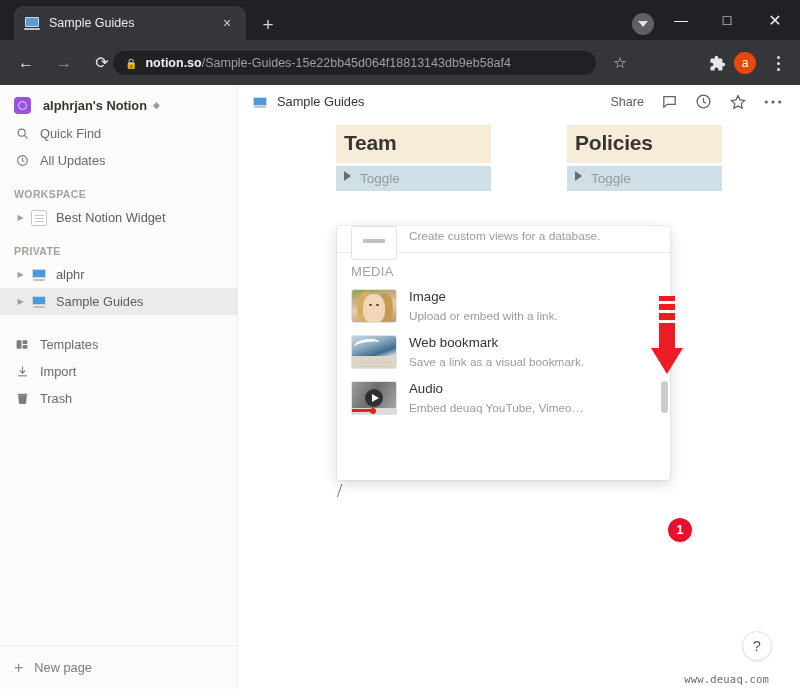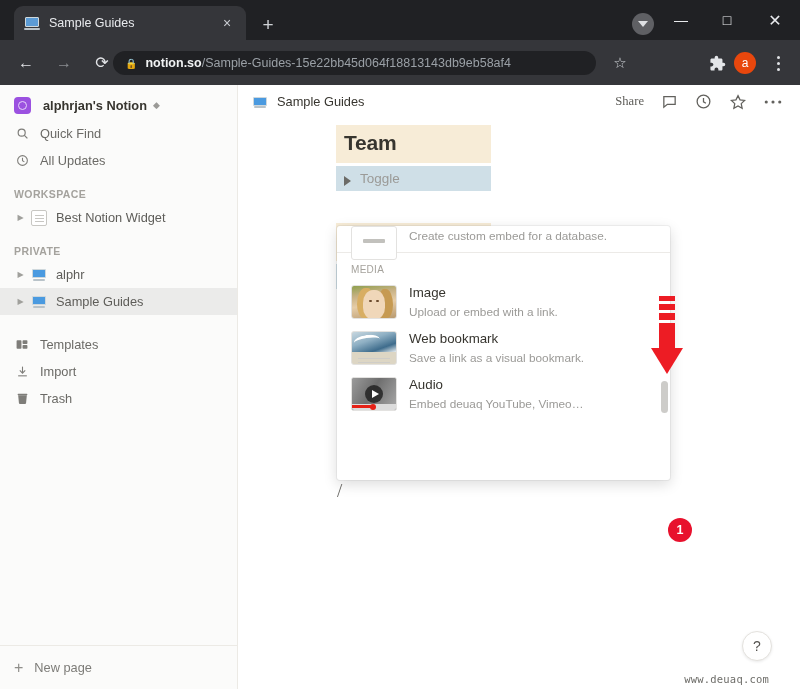--- a/index.html
+++ b/index.html
@@ -178,33 +178,33 @@
   .topbar .crumb-ico { width:16px; height:16px; margin-right:9px; position:relative; flex:0 0 auto; }
   .topbar .crumb-ico .scr2 {
     position:absolute; left:1px; top:3px; width:14px; height:9px;
     background:#4a9ae0; border:1px solid #cfd8dc; border-radius:1px;
   }
   .topbar .crumb-ico .base2 {
     position:absolute; left:2px; bottom:2px; width:12px; height:2px;
     background:#b9c3c9; border-radius:1px;
   }
   .crumb-text { font-size:12.8px; color:#37352f; }
-  .topbar-right { margin-left:auto; display:flex; align-items:center; gap:17px; padding-right:4px;font-family:Liberation Serif, serif; }
+  .topbar-right { margin-left:auto; display:flex; align-items:center; gap:17px; padding-right:4px; }
   .tb-share { font-size:12.6px; color:#5d5c58; cursor:pointer; }
   .tb-ico { color:#62615d; cursor:pointer; display:flex; align-items:center; justify-content:center; }
 
   
-  .cols { position:absolute; left:98px; top:40px; width:460px; display:flex; gap:32px;flex-direction:column; }
+  .cols { position:absolute; left:98px; top:40px; width:460px; display:flex; gap:76px; }
   .col { width:155px; }
   .hdr-block {
     background:#f7ecd7; padding:6px 8px 8px 8px;
   }
   .hdr-block .t { font-size:21px; font-weight:700; color:#37352f; letter-spacing:-.2px; }
   .toggle-block {
-    background:#cfdfe7; padding:5px 8px; display:flex; align-items:flex-end; margin-top:3px;
+    background:#cfdfe7; padding:5px 8px; display:flex; align-items:flex-start; margin-top:3px;
   }
   .toggle-block .tri {
     width:0;height:0;border-top:5px solid transparent;border-bottom:5px solid transparent;
     border-left:7px solid #6c6b67; margin-right:9px;
   }
   .toggle-block .tlbl { font-size:13.5px; color:#9b9a97; }
 
   .slash {
     position:absolute; left:337px; top:480px; font-size:19px; color:#6d6c68;
     font-family:"Liberation Serif", serif;
@@ -224,21 +224,21 @@
   .popup-thumb {
     width:46px; height:34px; border:1px solid #e3e2e0; border-radius:3px;
     margin-right:12px; flex:0 0 auto; overflow:hidden; position:relative;
     background:#fff;
   }
   .popup-texts { min-width:0; }
   .popup-title { font-size:13.3px; color:#37352f; line-height:1.35; }
   .popup-desc { font-size:11.8px; color:#9b9a97; line-height:1.35; }
   .popup-sep { height:1px; background:#eceae7; margin:4px 0 0 0; }
   .popup-section {
-    font-size:10px; color:#a5a29c; font-weight:500; letter-spacing:.3px;
+    font-size:13px; color:#a5a29c; font-weight:500; letter-spacing:.3px;
     padding:11px 14px 4px 14px;
   }
   
   .th-db:after {
     content:""; position:absolute; left:11px; top:12px; width:22px; height:4px;
     background:#c2c1bd; border-radius:1px;
   }
   .th-img { background:linear-gradient(170deg,#8fa04e 0%,#c7b184 28%,#e6cda8 55%,#b99a6f 100%); }
   .th-img .face {
     position:absolute; left:11px; top:4px; width:22px; height:29px; border-radius:45% 45% 40% 40%;
@@ -527,21 +527,21 @@
     </div>
   </div>
 
   <div class="slash">/</div>
 
   <div class="popup">
 
     <div class="popup-row clip-top">
       <span class="popup-thumb th-db"></span>
       <span class="popup-texts">
-        <span class="popup-desc">Create custom embed for a database.</span>
+        <span class="popup-desc">Create custom views for a database.</span>
       </span>
     </div>
     <div class="popup-sep"></div>
 
     <div class="popup-section">MEDIA</div>
 
     <div class="popup-row">
       <span class="popup-thumb th-img">
         <span class="hair"></span>
           <span class="hair2"></span>

